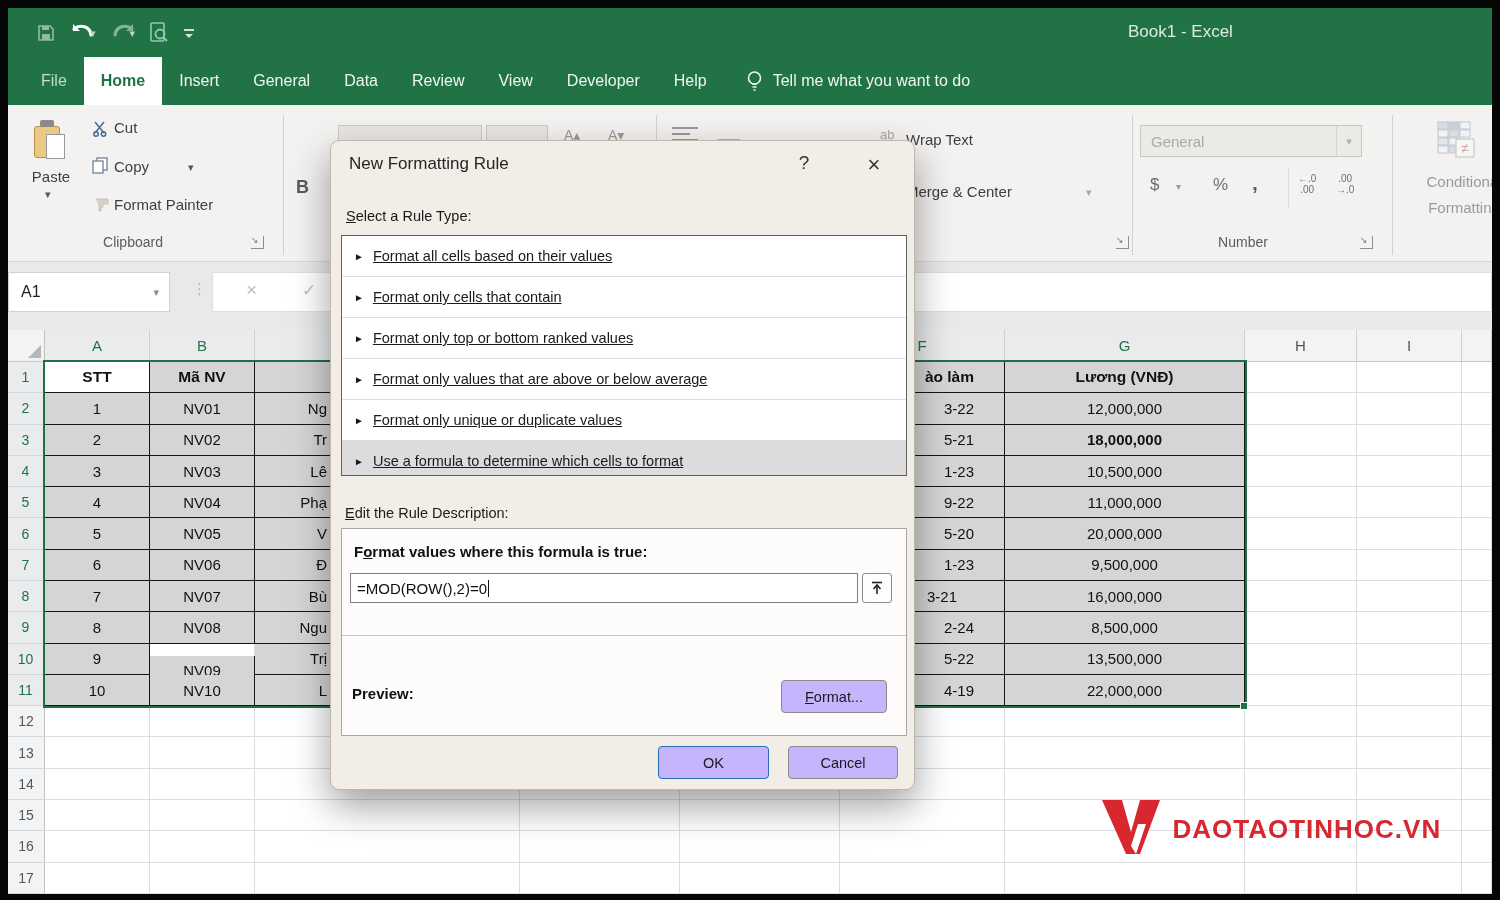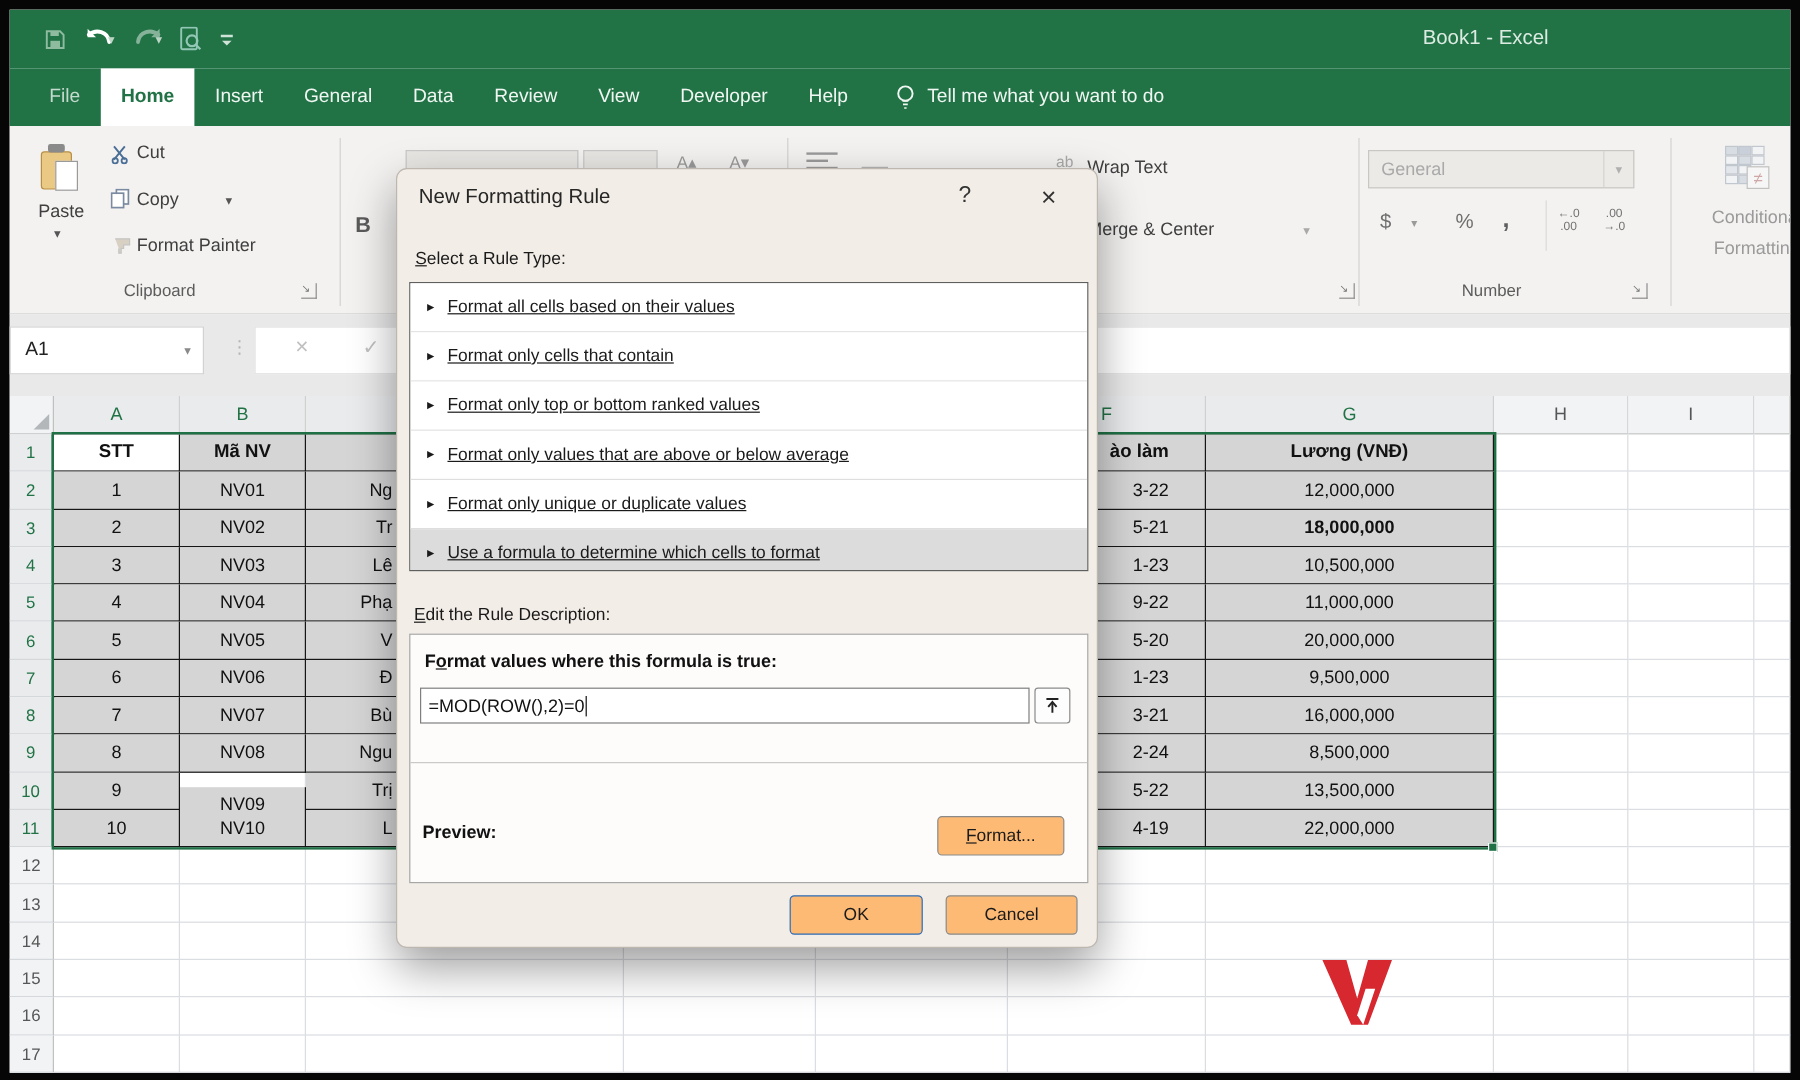--- a/index.html
+++ b/index.html
@@ -4,21 +4,21 @@
 <style>
   html,body{margin:0;padding:0;background:#060606;width:1500px;height:900px;overflow:hidden;
     font-family:"Liberation Sans","DejaVu Sans",sans-serif;}
   #app{position:absolute;left:8px;top:8px;width:1484px;height:886px;background:#ffffff;overflow:hidden;}
   .abs{position:absolute;box-sizing:border-box;}
   
   .titlebar{left:0;top:0;width:1484px;height:49px;background:#217346;}
   .qat{left:28px;top:8px;height:34px;display:flex;align-items:center;gap:14px;}
   .qicon{display:flex;align-items:center;}
   .qchev{color:#bcd6c6;font-size:11px;margin-left:-6px;}
-  .wintitle{left:1120px;top:14px;width:220px;text-align:center;color:#dcebe2;font-size:17px;}
+  .wintitle{left:1120px;top:14px;width:220px;text-align:left;color:#dcebe2;font-size:17px;}
   
   .tabsrow{left:0;top:49px;width:1484px;height:48px;background:#217346;display:flex;align-items:stretch;padding-left:16px;}
   .tab{color:#f0f6f2;font-size:16px;padding:0 17px;display:flex;align-items:center;cursor:default;}
   .tab.file{color:#c4dacc;}
   .tab.active{background:#ffffff;color:#217346;font-weight:bold;}
   .tellme{display:flex;align-items:center;gap:10px;color:#f0f6f2;font-size:16px;padding-left:22px;}
   
   .ribbon{left:0;top:97px;width:1484px;height:157px;background:#f3f2f1;border-bottom:1px solid #d8d8d8;}
   .vsep{width:1px;background:#d4d2d0;}
   .glabel{color:#5c5c5c;font-size:14px;text-align:center;}
@@ -62,21 +62,21 @@
   .rlabel{font-size:14.5px;color:#1a1a1a;text-decoration:underline;}
   .groupbox{left:10px;top:387px;width:566px;height:208px;background:#fdfcfb;border:1px solid #a6a6a6;}
   .gbdivider{left:0;top:106px;width:564px;border-top:1px solid #c9c9c9;}
   .finput{left:8px;top:44px;width:508px;height:30px;background:#fff;border:1px solid #7f7f7f;display:flex;align-items:center;
     font-size:15px;color:#111;padding-left:6px;}
   .caret{display:inline-block;width:1px;height:17px;background:#111;margin-left:1px;}
   .collapsebtn{left:520px;top:44px;width:30px;height:30px;background:#fdfdfd;border:1px solid #8a8a8a;border-radius:3px;
     display:flex;align-items:center;justify-content:center;}
   .previewbox{left:93px;top:136px;width:327px;height:60px;background:#fff;border:1px solid #6e6e6e;
     display:flex;align-items:center;justify-content:center;font-size:16px;color:#1a1a1a;}
-  .btn{border-radius:4px;background:#fdba74;border:1px solid #8a8a8a;display:flex;align-items:center;justify-content:center;
+  .btn{border-radius:4px;background:#c4b5fd;border:1px solid #8a8a8a;display:flex;align-items:center;justify-content:center;
     font-size:14.5px;color:#1a1a1a;}
   .btn.primary{border:1.5px solid #2b6cb8;}
   
   .wmtext{font-size:26px;font-weight:bold;letter-spacing:1px;color:#d7282f;}
 </style>
 </head>
 <body>
 
 <div id="app">
 
@@ -500,21 +500,21 @@
       <div class="abs tcell" style="left: 247px; top: 541.74px; width: 265px; height: 31.29px; z-index: 2; justify-content: flex-end; padding-right: 192px;">Đ</div>
       <div class="abs tcell" style="left: 512px; top: 541.74px; width: 160px; height: 31.29px; z-index: 2;"></div>
       <div class="abs tcell" style="left: 672px; top: 541.74px; width: 160px; height: 31.29px; z-index: 2;"></div>
       <div class="abs tcell" style="left: 832px; top: 541.74px; width: 165px; height: 31.29px; z-index: 2; justify-content: flex-end; padding-right: 30px;">1-23</div>
       <div class="abs tcell" style="left: 997px; top: 541.74px; width: 240px; height: 31.29px; z-index: 2;">9,500,000</div>
       <div class="abs tcell" style="left: 37px; top: 573.03px; width: 105px; height: 31.29px; z-index: 2;">7</div>
       <div class="abs tcell" style="left: 142px; top: 573.03px; width: 105px; height: 31.29px; z-index: 2;">NV07</div>
       <div class="abs tcell" style="left: 247px; top: 573.03px; width: 265px; height: 31.29px; z-index: 2; justify-content: flex-end; padding-right: 192px;">Bù</div>
       <div class="abs tcell" style="left: 512px; top: 573.03px; width: 160px; height: 31.29px; z-index: 2;"></div>
       <div class="abs tcell" style="left: 672px; top: 573.03px; width: 160px; height: 31.29px; z-index: 2;"></div>
-      <div class="abs tcell" style="left: 832px; top: 573.03px; width: 165px; height: 31.29px; z-index: 2; justify-content: flex-end; padding-right: 30px;">3-21</div>
+      <div class="abs tcell" style="left: 832px; top: 573.03px; width: 165px; height: 31.29px; z-index: 2; justify-content: flex-end; padding-right: 47px;">3-21</div>
       <div class="abs tcell" style="left: 997px; top: 573.03px; width: 240px; height: 31.29px; z-index: 2;">16,000,000</div>
       <div class="abs tcell" style="left: 37px; top: 604.32px; width: 105px; height: 31.29px; z-index: 2;">8</div>
       <div class="abs tcell" style="left: 142px; top: 604.32px; width: 105px; height: 31.29px; z-index: 2;">NV08</div>
       <div class="abs tcell" style="left: 247px; top: 604.32px; width: 265px; height: 31.29px; z-index: 2; justify-content: flex-end; padding-right: 192px;">Ngu</div>
       <div class="abs tcell" style="left: 512px; top: 604.32px; width: 160px; height: 31.29px; z-index: 2;"></div>
       <div class="abs tcell" style="left: 672px; top: 604.32px; width: 160px; height: 31.29px; z-index: 2;"></div>
       <div class="abs tcell" style="left: 832px; top: 604.32px; width: 165px; height: 31.29px; z-index: 2; justify-content: flex-end; padding-right: 30px;">2-24</div>
       <div class="abs tcell" style="left: 997px; top: 604.32px; width: 240px; height: 31.29px; z-index: 2;">8,500,000</div>
       <div class="abs tcell" style="left: 37px; top: 635.61px; width: 105px; height: 31.29px; z-index: 2;">9</div>
       <div class="abs tcell" style="left: 142px; top: 635.61px; width: 105px; height: 31.29px; z-index: 2; margin-top: 12px;">NV09</div>
@@ -535,20 +535,21 @@
     </div>
 
   <div class="abs" style="left:1092px;top:790px;z-index:5;">
     <span style="vertical-align:middle;display:inline-block;">
       <svg width="62" height="58" viewBox="0 0 62 58">
         <polygon points="2,2 22,2 31,34 40,2 60,2 40,56 26,56" fill="#d7282f"></polygon>
         <polygon points="24,2 34,2 31,14" fill="#ffffff"></polygon>
         <polygon points="31,48 38,26 46,26 36,56" fill="#ffffff"></polygon>
       </svg>
     </span>
+    <span class="wmtext" style="vertical-align:middle;margin-left:6px;">DAOTAOTINHOC.VN</span>
   </div>
 
   <div class="abs dialog">
     <div class="abs dtitle">New Formatting Rule</div>
     <div class="abs dctl" style="left:456px;">?</div>
     <div class="abs dctl" style="left:526px;font-size:22px;">×</div>
 
     <div class="abs dlabel" style="left:15px;top:67px;">
       <span class="u">S</span><span>elect a Rule Type:</span>
     </div>

